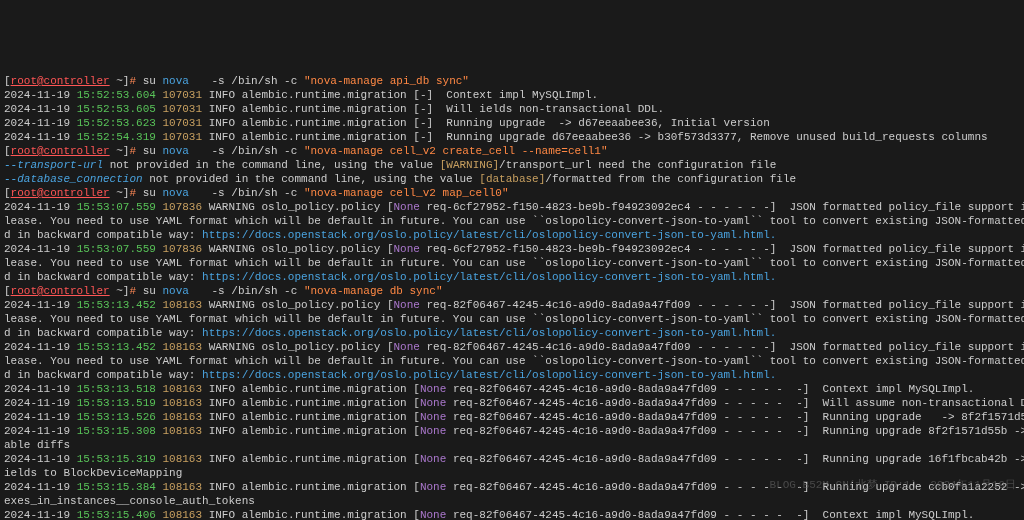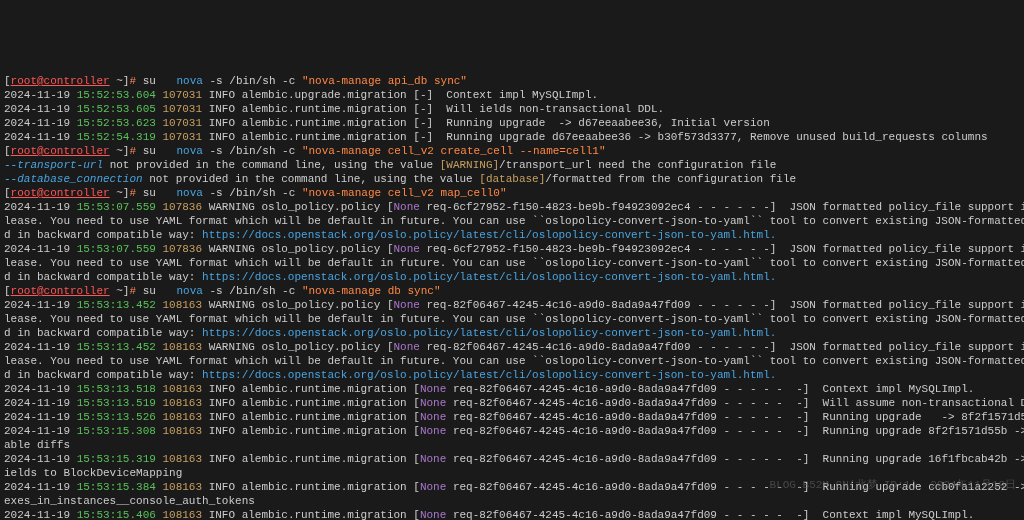--- a/index.html
+++ b/index.html
@@ -1,38 +1,38 @@
 <!DOCTYPE html>
 <html><head>
 <meta charset="utf-8">
 <style>
   html,body{margin:0;padding:0;background:#1a1a1a;color:#ccc;font-family:Consolas,'Courier New',monospace;font-size:11px;line-height:14px;white-space:pre;overflow:hidden;}
   #term{padding:4px 4px;width:1016px;}
   .user{color:#ff5555;text-decoration:underline;}       
   .path{color:#d0d0d0;}       
   .hash{color:#ff8855;}       
   .cmd{color:#d0d0d0;}
-  .arg{color:#4aa3df;margin-left:14px;}        
-  .opt{color:#d0d0d0;}
+  .arg{color:#4aa3df;}        
+  .opt{color:#d0d0d0;padding-left:16px;}
   .str{color:#ff8844;}        
   .ts{color:#58c258;}         
   .pid{color:#c8a060;}
   .flag{color:#4aa3df;font-style:italic;}       
   .desc{color:#c8a060;}       
   .url{color:#4aa3df;text-align:center;}
   .purp{color:#aa77cc;}
   .wm{position:absolute;right:8px;bottom:28px;color:#666;font-size:11px;opacity:.6;}
 </style>
 </head>
 <body>
 
 
 
 <div id="term"><span class="path">[</span><span class="user">root@controller</span><span class="path"> ~]</span><span class="hash"># </span><span class="cmd">su </span><span class="arg">nova</span><span class="opt"> -s /bin/sh -c </span><span class="str">"nova-manage api_db sync"</span>
-<span>2024-11-19 </span><span class="ts">15:52:53.604</span><span> </span><span class="pid">107031</span><span> INFO alembic.upgrade.migration [-]  Context impl MySQLImpl.</span>
+<span>2024-11-19 </span><span class="ts">15:52:53.604</span><span> </span><span class="pid">107031</span><span> INFO alembic.runtime.migration [-]  Context impl MySQLImpl.</span>
 <span>2024-11-19 </span><span class="ts">15:52:53.605</span><span> </span><span class="pid">107031</span><span> INFO alembic.runtime.migration [-]  Will ields non-transactional DDL.</span>
 <span>2024-11-19 </span><span class="ts">15:52:53.623</span><span> </span><span class="pid">107031</span><span> INFO alembic.runtime.migration [-]  Running upgrade  -&gt; d67eeaabee36, Initial version</span>
 <span>2024-11-19 </span><span class="ts">15:52:54.319</span><span> </span><span class="pid">107031</span><span> INFO alembic.runtime.migration [-]  Running upgrade d67eeaabee36 -&gt; b30f573d3377, Remove unused build_requests columns</span>
 <span class="path">[</span><span class="user">root@controller</span><span class="path"> ~]</span><span class="hash"># </span><span class="cmd">su </span><span class="arg">nova</span><span class="opt"> -s /bin/sh -c </span><span class="str">"nova-manage cell_v2 create_cell --name=cell1"</span>
 <span class="flag">--transport-url</span><span> not provided in the command line, using the value </span><span class="desc">[WARNING]</span><span>/transport_url need the configuration file</span>
 <span class="flag">--database_connection</span><span> not provided in the command line, using the value </span><span class="desc">[database]</span><span>/formatted from the configuration file</span>
 <span class="path">[</span><span class="user">root@controller</span><span class="path"> ~]</span><span class="hash"># </span><span class="cmd">su </span><span class="arg">nova</span><span class="opt"> -s /bin/sh -c </span><span class="str">"nova-manage cell_v2 map_cell0"</span>
 <span>2024-11-19 </span><span class="ts">15:53:07.559</span><span> </span><span class="pid">107836</span><span> WARNING oslo_policy.policy [</span><span class="purp">None</span><span> req-6cf27952-f150-4823-be9b-f94923092ec4 - - - - - -]  JSON formatted policy_file support is deprecated since Victoria re</span>
 <span>lease. You need to use YAML format which will be default in future. You can use ``oslopolicy-convert-json-to-yaml`` tool to convert existing JSON-formatted policy file to YAML-formatte</span>
 <span>d in backward compatible way: </span><span class="url">https://docs.openstack.org/oslo.policy/latest/cli/oslopolicy-convert-json-to-yaml.html.</span>

